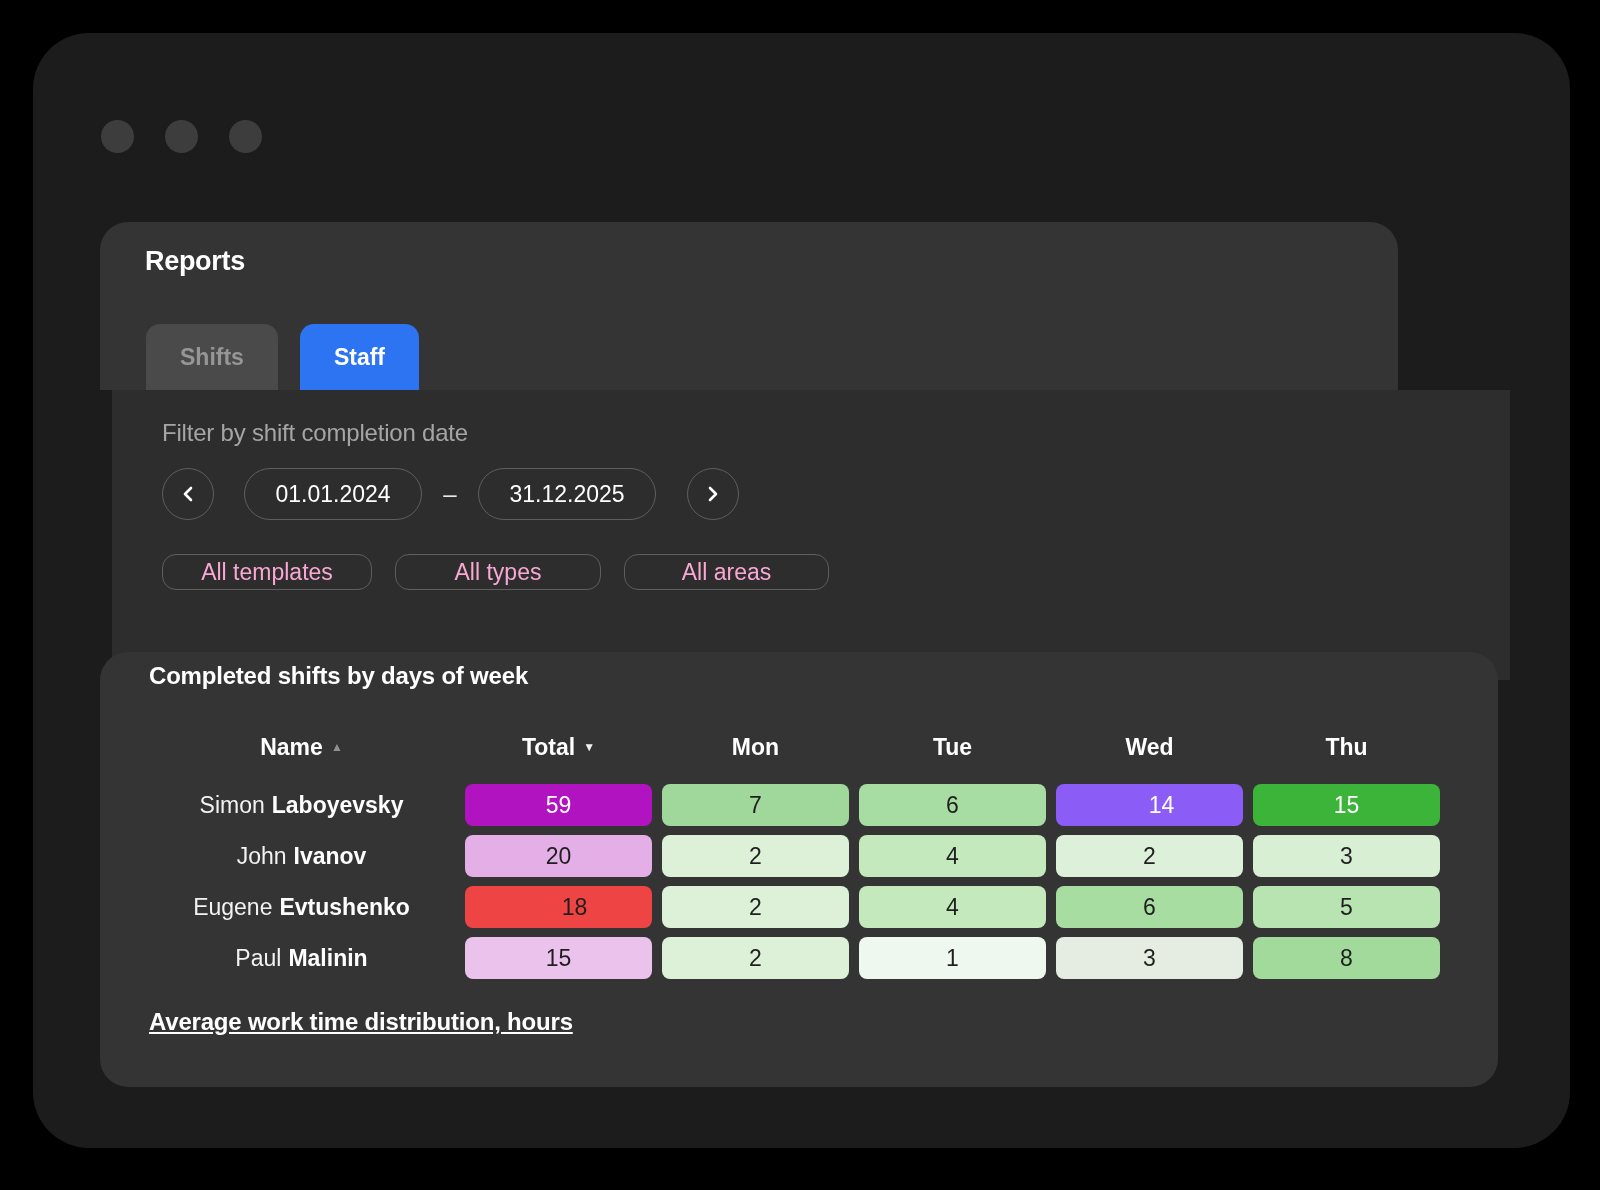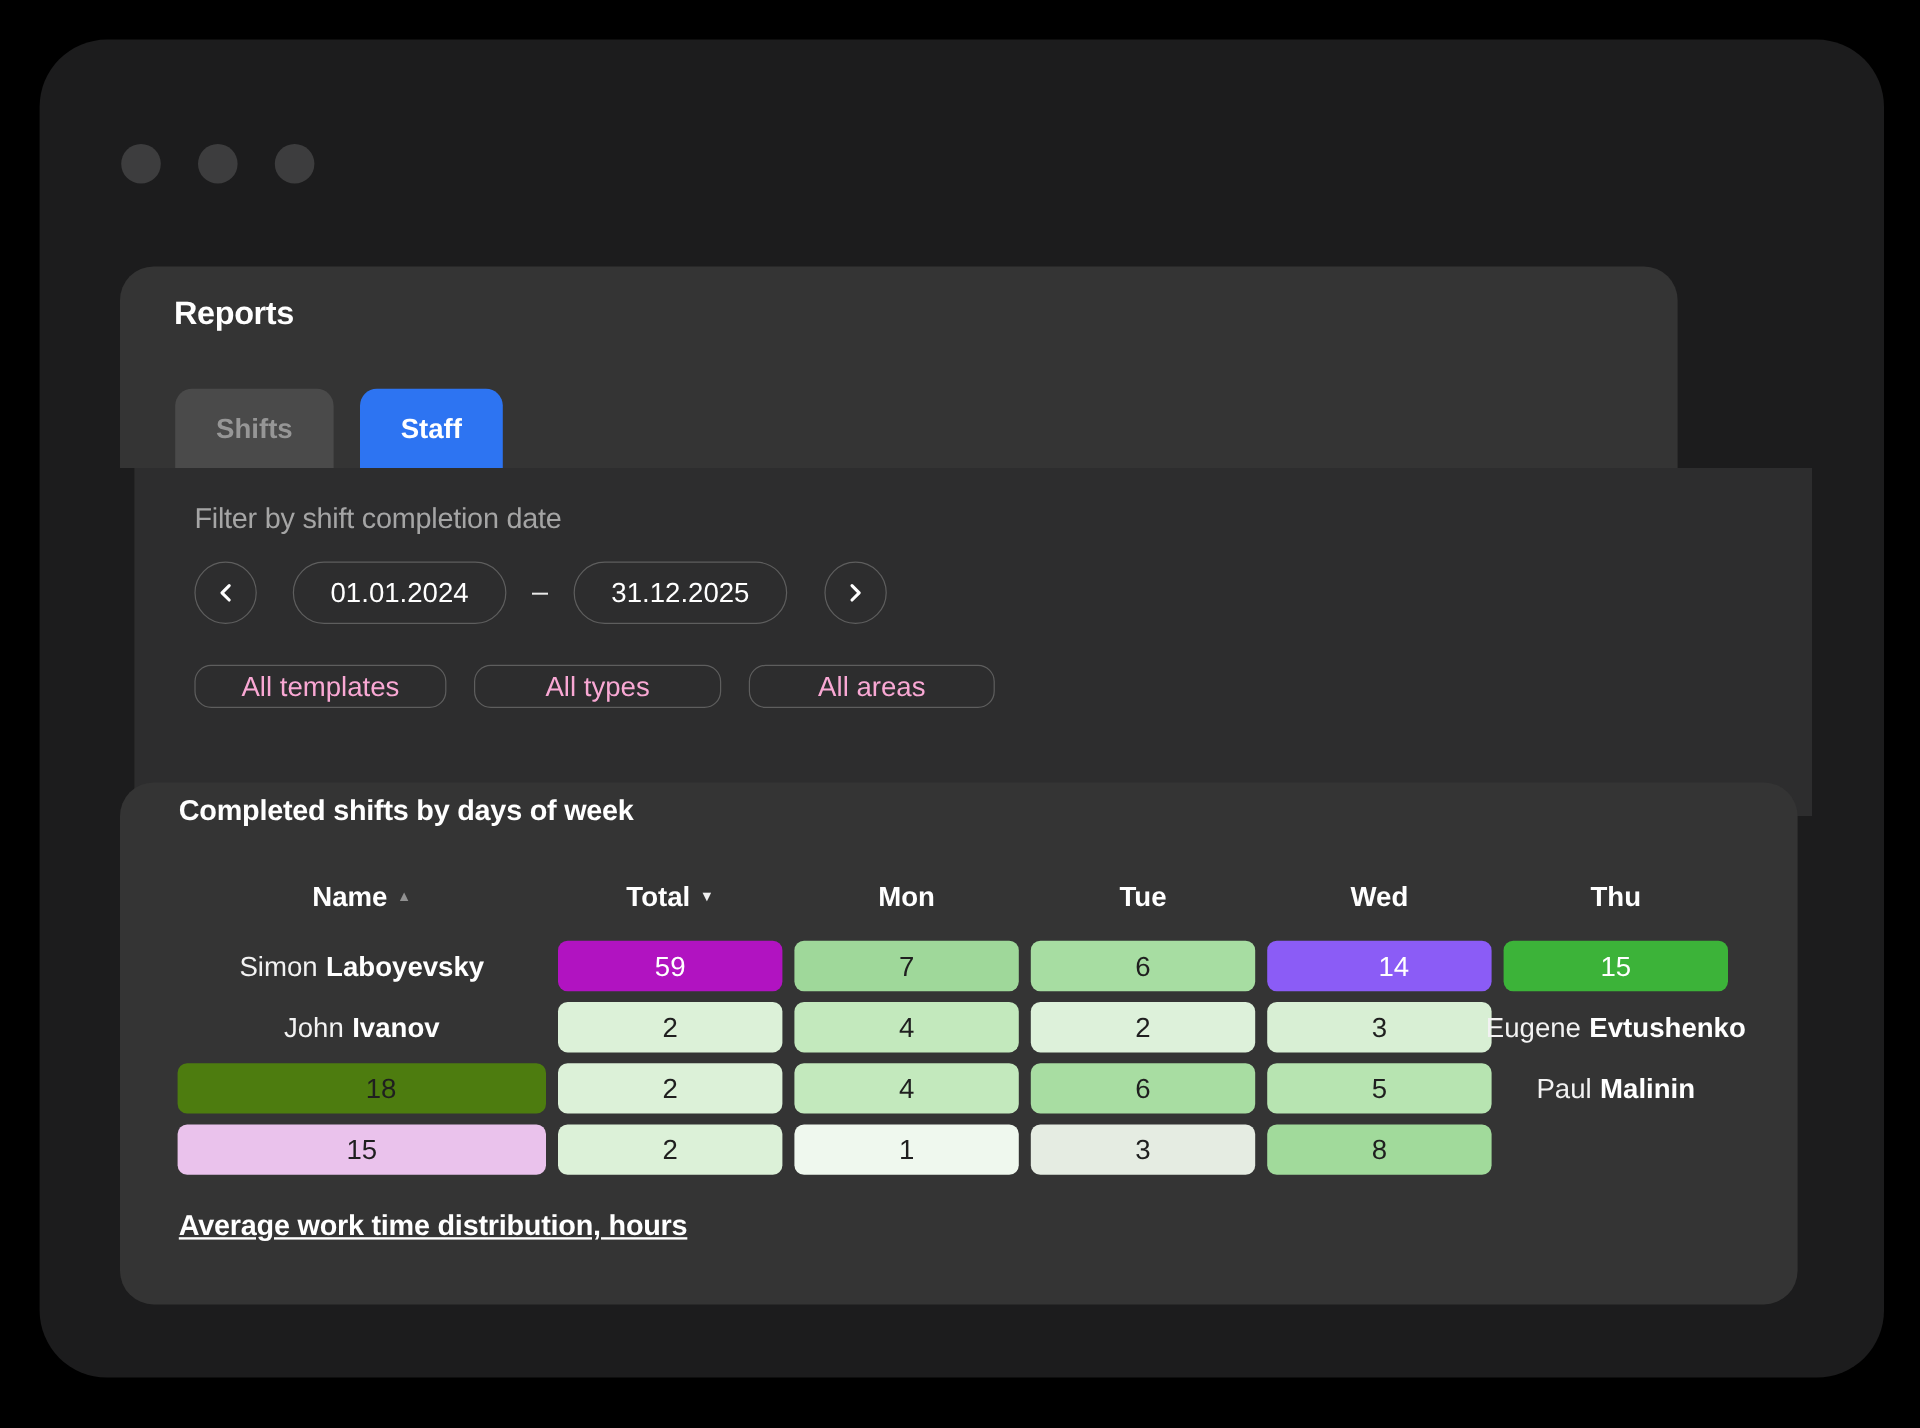--- a/index.html
+++ b/index.html
@@ -127,29 +127,30 @@
           </div>
           <div class="vcell" style="background: rgb(177, 19, 193); color: rgb(255, 255, 255);">59</div>
           <div class="vcell" style="background: rgb(159, 216, 154); color: rgb(31, 31, 31);">7</div>
           <div class="vcell" style="background: rgb(167, 221, 162); color: rgb(31, 31, 31);">6</div>
           <div class="vcell" style="background: #8b5cf6; color: rgb(255, 255, 255); padding-left: 24px;">14</div>
           <div class="vcell" style="background: rgb(60, 179, 57); color: rgb(255, 255, 255);">15</div>
           <div class="name-cell">
             <span>John</span>
             <b>Ivanov</b>
           </div>
+          <div class="vcell" style="background: rgb(228, 174, 230); color: rgb(31, 31, 31);">20</div>
           <div class="vcell" style="background: rgb(220, 241, 216); color: rgb(31, 31, 31);">2</div>
           <div class="vcell" style="background: rgb(195, 233, 189); color: rgb(31, 31, 31);">4</div>
           <div class="vcell" style="background: rgb(221, 241, 218); color: rgb(31, 31, 31);">2</div>
           <div class="vcell" style="background: rgb(216, 239, 212); color: rgb(31, 31, 31);">3</div>
           <div class="name-cell">
             <span>Eugene</span>
             <b>Evtushenko</b>
           </div>
-          <div class="vcell" style="background: #4d7c0f; color: rgb(31, 31, 31); padding-left: 32px;">18</div>
+          <div class="vcell" style="background: #ef4444; color: rgb(31, 31, 31); padding-left: 32px;">18</div>
           <div class="vcell" style="background: rgb(220, 241, 216); color: rgb(31, 31, 31);">2</div>
           <div class="vcell" style="background: rgb(195, 233, 189); color: rgb(31, 31, 31);">4</div>
           <div class="vcell" style="background: rgb(168, 221, 162); color: rgb(31, 31, 31);">6</div>
           <div class="vcell" style="background: rgb(183, 228, 177); color: rgb(31, 31, 31);">5</div>
           <div class="name-cell">
             <span>Paul</span>
             <b>Malinin</b>
           </div>
           <div class="vcell" style="background: rgb(234, 194, 236); color: rgb(31, 31, 31);">15</div>
           <div class="vcell" style="background: rgb(220, 241, 216); color: rgb(31, 31, 31);">2</div>

